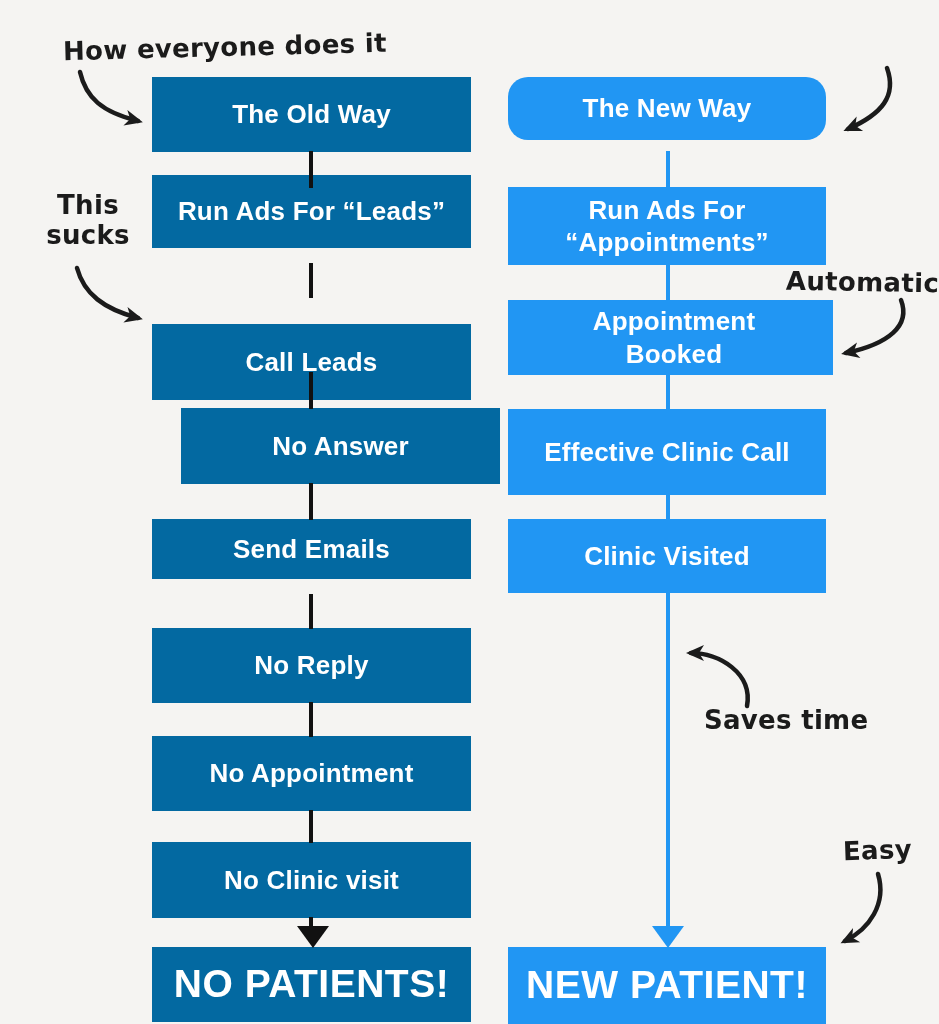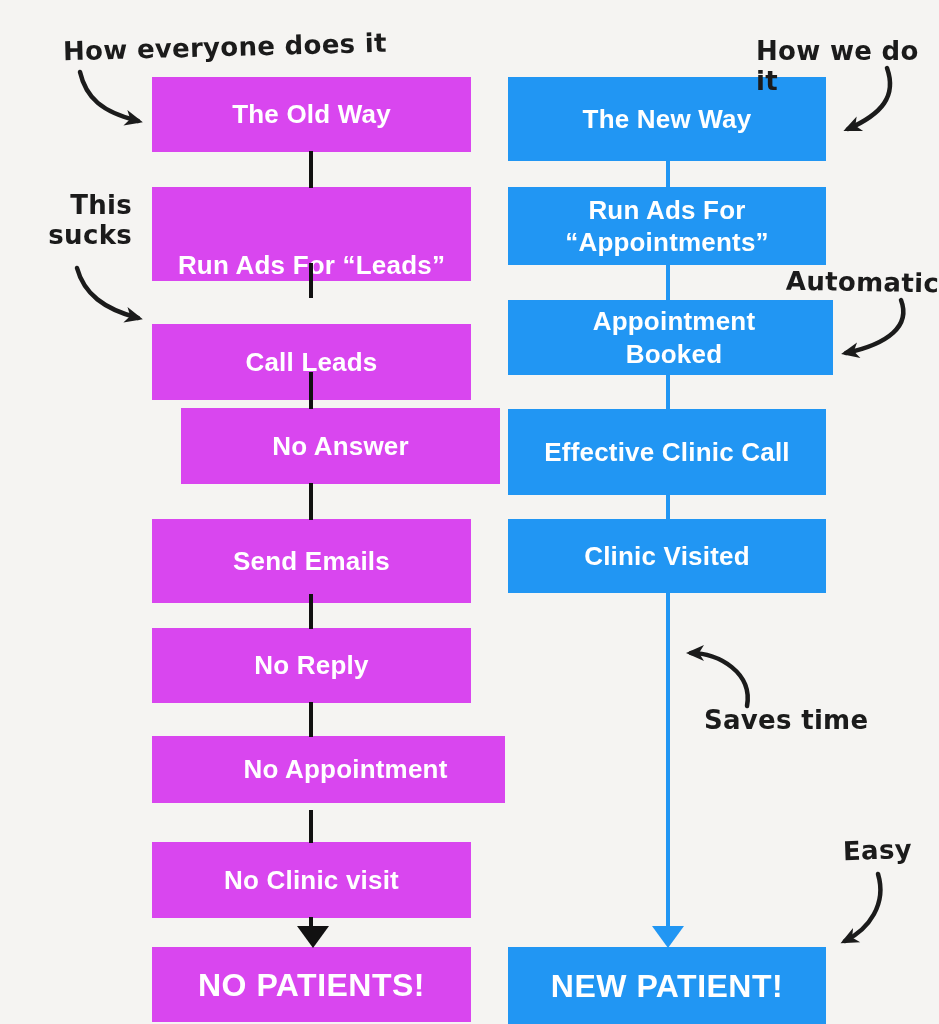--- a/index.html
+++ b/index.html
@@ -21,23 +21,23 @@
     align-items: center;
     justify-content: center;
     text-align: center;
     color: #ffffff;
     font-weight: 700;
     font-size: 26px;
     line-height: 1.25;
     white-space: pre-line;
     letter-spacing: 0.2px;
   }
-  .box.old { left: 152px; width: 319px; background: #d946ef; }
+  .box.old { left: 152px; width: 319px; background: #0369a1; }
   .box.new { left: 508px; width: 318px; background: #2196f3; }
-  .box.final { font-size: 32px; letter-spacing: 0.5px; }
+  .box.final { font-size: 39px; letter-spacing: 0.5px; }
   .connector {
     position: absolute;
     width: 4px;
   }
   .connector.old { left: 309px; background: #111111; }
   .connector.new { left: 666px; background: #2196f3; }
   .annotation {
     position: absolute;
     font-family: "DejaVu Sans", sans-serif;
     font-weight: 700;
@@ -61,55 +61,55 @@
   }
 </style>
 </head>
 <body>
 
 <div id="canvas">
 
   <div class="box old" style="top:77px;height:75px;">
     <span>The Old Way</span>
   </div>
-  <div class="box old" style="top:187px;height:94px;align-items:flex-end;">
+  <div class="box old" style="top:175px;height:73px;">
     <span>Run Ads For “Leads”</span>
   </div>
   <div class="box old" style="top:297px;height:76px;margin-top:27px;">
     <span>Call Leads</span>
   </div>
   <div class="box old" style="top:408px;height:76px;margin-left:29px;">
     <span>No Answer</span>
   </div>
-  <div class="box old" style="top:519px;height:84px;text-align:center;">
+  <div class="box old" style="top:519px;height:60px;text-align:center;">
     <span>Send Emails</span>
   </div>
   <div class="box old" style="top:628px;height:75px;">
     <span>No Reply</span>
   </div>
-  <div class="box old" style="top:736px;height:67px;padding-left:34px;">
+  <div class="box old" style="top:736px;height:75px;">
     <span>No Appointment</span>
   </div>
   <div class="box old" style="top:842px;height:76px;">
     <span>No Clinic visit</span>
   </div>
   <div class="box old final" style="top:947px;height:75px;">
     <span>NO PATIENTS!</span>
   </div>
 
   <div class="connector old" style="top:151px;height:37px;"></div>
   <div class="connector old" style="top:263px;height:35px;"></div>
   <div class="connector old" style="top:372px;height:37px;"></div>
   <div class="connector old" style="top:483px;height:37px;"></div>
   <div class="connector old" style="top:594px;height:35px;"></div>
   <div class="connector old" style="top:702px;height:35px;"></div>
   <div class="connector old" style="top:810px;height:33px;"></div>
   <div class="connector old" style="top:917px;height:13px;"></div>
 
-  <div class="box new" style="top:77px;height:84px;">
+  <div class="box new" style="top:77px;height:63px;border-radius:20px;">
     <span>The New Way</span>
   </div>
   <div class="box new" style="top:187px;height:78px;">
     <span>Run Ads For
 “Appointments”</span>
   </div>
   <div class="box new" style="top:300px;height:75px;padding-left:7px;">
     <span>Appointment
 Booked</span>
   </div>
@@ -140,20 +140,19 @@
     <path class="hand-arrow" marker-end="url(#ah)" d="M 77,268 C 84,294 104,309 138,318"></path>
     <path class="hand-arrow" marker-end="url(#ah)" d="M 901,300 C 911,326 888,344 846,353"></path>
     <path class="hand-arrow" marker-end="url(#ah)" d="M 747,706 C 753,673 719,653 691,653"></path>
     <path class="hand-arrow" marker-end="url(#ah)" d="M 878,874 C 887,904 869,929 845,941"></path>
 
     <path d="M 297,926 L 329,926 L 313,948 Z" fill="#111111"></path>
     <path d="M 652,926 L 684,926 L 668,948 Z" fill="#2196f3"></path>
   </svg>
 
   <div class="annotation" style="left:63px;top:33px;transform:rotate(-1.5deg);">How everyone does it</div>
-  <div class="annotation" style="left:756px;top:37px;">How we do it</div>
-  <div class="annotation" style="left:44px;top:191px;width:88px;text-align:right;">This
+  <div class="annotation" style="left:44px;top:191px;width:88px;text-align:center;">This
 sucks</div>
   <div class="annotation" style="left:786px;top:268px;transform:rotate(1deg);">Automatic</div>
   <div class="annotation" style="left:704px;top:706px;">Saves time</div>
   <div class="annotation" style="left:843px;top:836px;transform:rotate(-2deg);">Easy</div>
 
 </div>
 
 </body></html>

